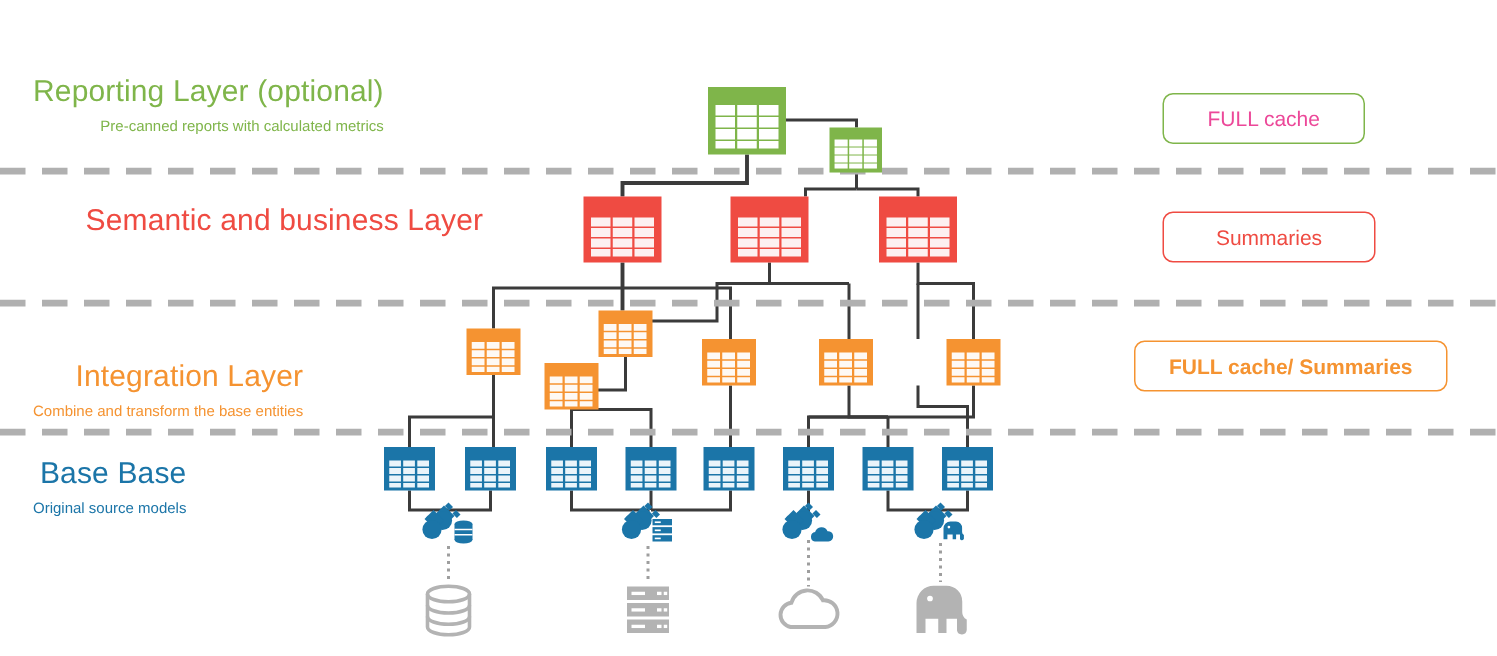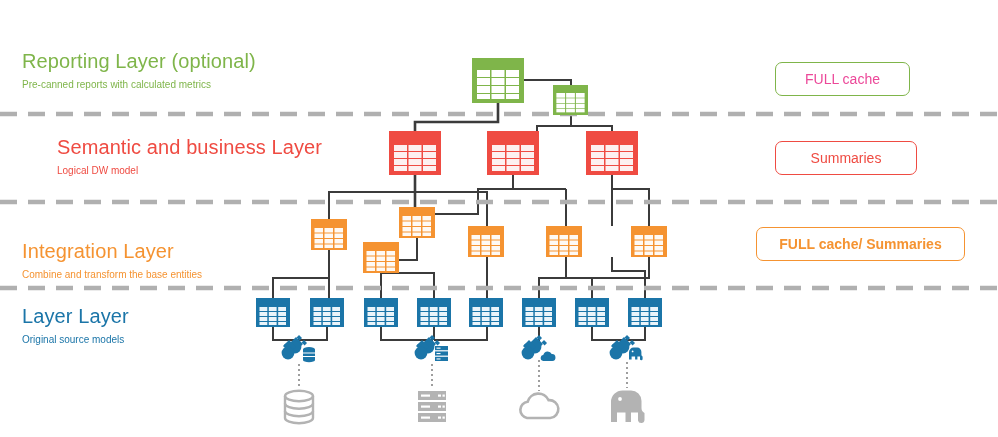--- a/index.html
+++ b/index.html
@@ -1,18 +1,18 @@
 <!DOCTYPE html>
 <html><head>
 <meta charset="utf-8">
 <style>
   html,body{margin:0;padding:0;background:#ffffff;}
   body{width:998px;height:437px;position:relative;overflow:hidden;
        font-family:"Liberation Sans", sans-serif;}
-  #stage{position:absolute;left:0;top:0;width:998px;height:399px;}
+  #stage{position:absolute;left:0;top:0;width:998px;height:399px;text-align:right;}
   svg.diagram{position:absolute;left:0;top:0;width:998px;height:437px;}
 
   .layer-title{position:absolute;white-space:nowrap;}
   .layer-title .t{font-size:20px;font-weight:400;letter-spacing:.1px;display:block;line-height:26px;}
   .layer-title .s{font-size:10px;font-weight:400;display:block;line-height:18px;margin-top:2px;}
 
   .badge{position:absolute;border:1.6px solid;border-radius:7px;
          display:flex;align-items:center;justify-content:center;
          font-size:14px;background:#fff;white-space:nowrap;}
 </style>
@@ -21,30 +21,29 @@
 
 <div id="stage">
 
   <div class="layer-title" style="left:22px; top:48px;">
     <span class="t" style="color:#7fb54a">Reporting Layer (optional)</span>
     <span class="s" style="color:#7fb54a">Pre-canned reports with calculated metrics</span>
   </div>
 
   <div class="layer-title" style="left:22px; top:134px;margin-left:35px;">
     <span class="t" style="color:#ef4b42">Semantic and business Layer</span>
-    <span class="s" style="color:#ef4b42">Logical DW model</span>
   </div>
 
   <div class="layer-title" style="left:22px; top:218px;margin-top:20px;">
     <span class="t" style="color:#f59331">Integration Layer</span>
     <span class="s" style="color:#f59331">Combine and transform the base entities</span>
   </div>
 
   <div class="layer-title" style="left:22px; top:303px;">
-    <span class="t" style="color:#1b75a8">Layer Layer</span>
+    <span class="t" style="color:#1b75a8">Base Base</span>
     <span class="s" style="color:#1b75a8">Original source models</span>
   </div>
 
   <div class="badge" style="left:775px; top:62px; width:133px; height:32px; border-color:#7fb54a; color:#ec4899;">
     <span>FULL cache</span>
   </div>
   <div class="badge" style="left:775px; top:141px; width:140px; height:32px; border-color:#ef4b42; color:#ef4b42;">
     <span>Summaries</span>
   </div>
   <div class="badge" style="left:756px; top:227px; width:207px; height:32px; border-color:#f59331; color:#f59331;font-weight:bold;">

